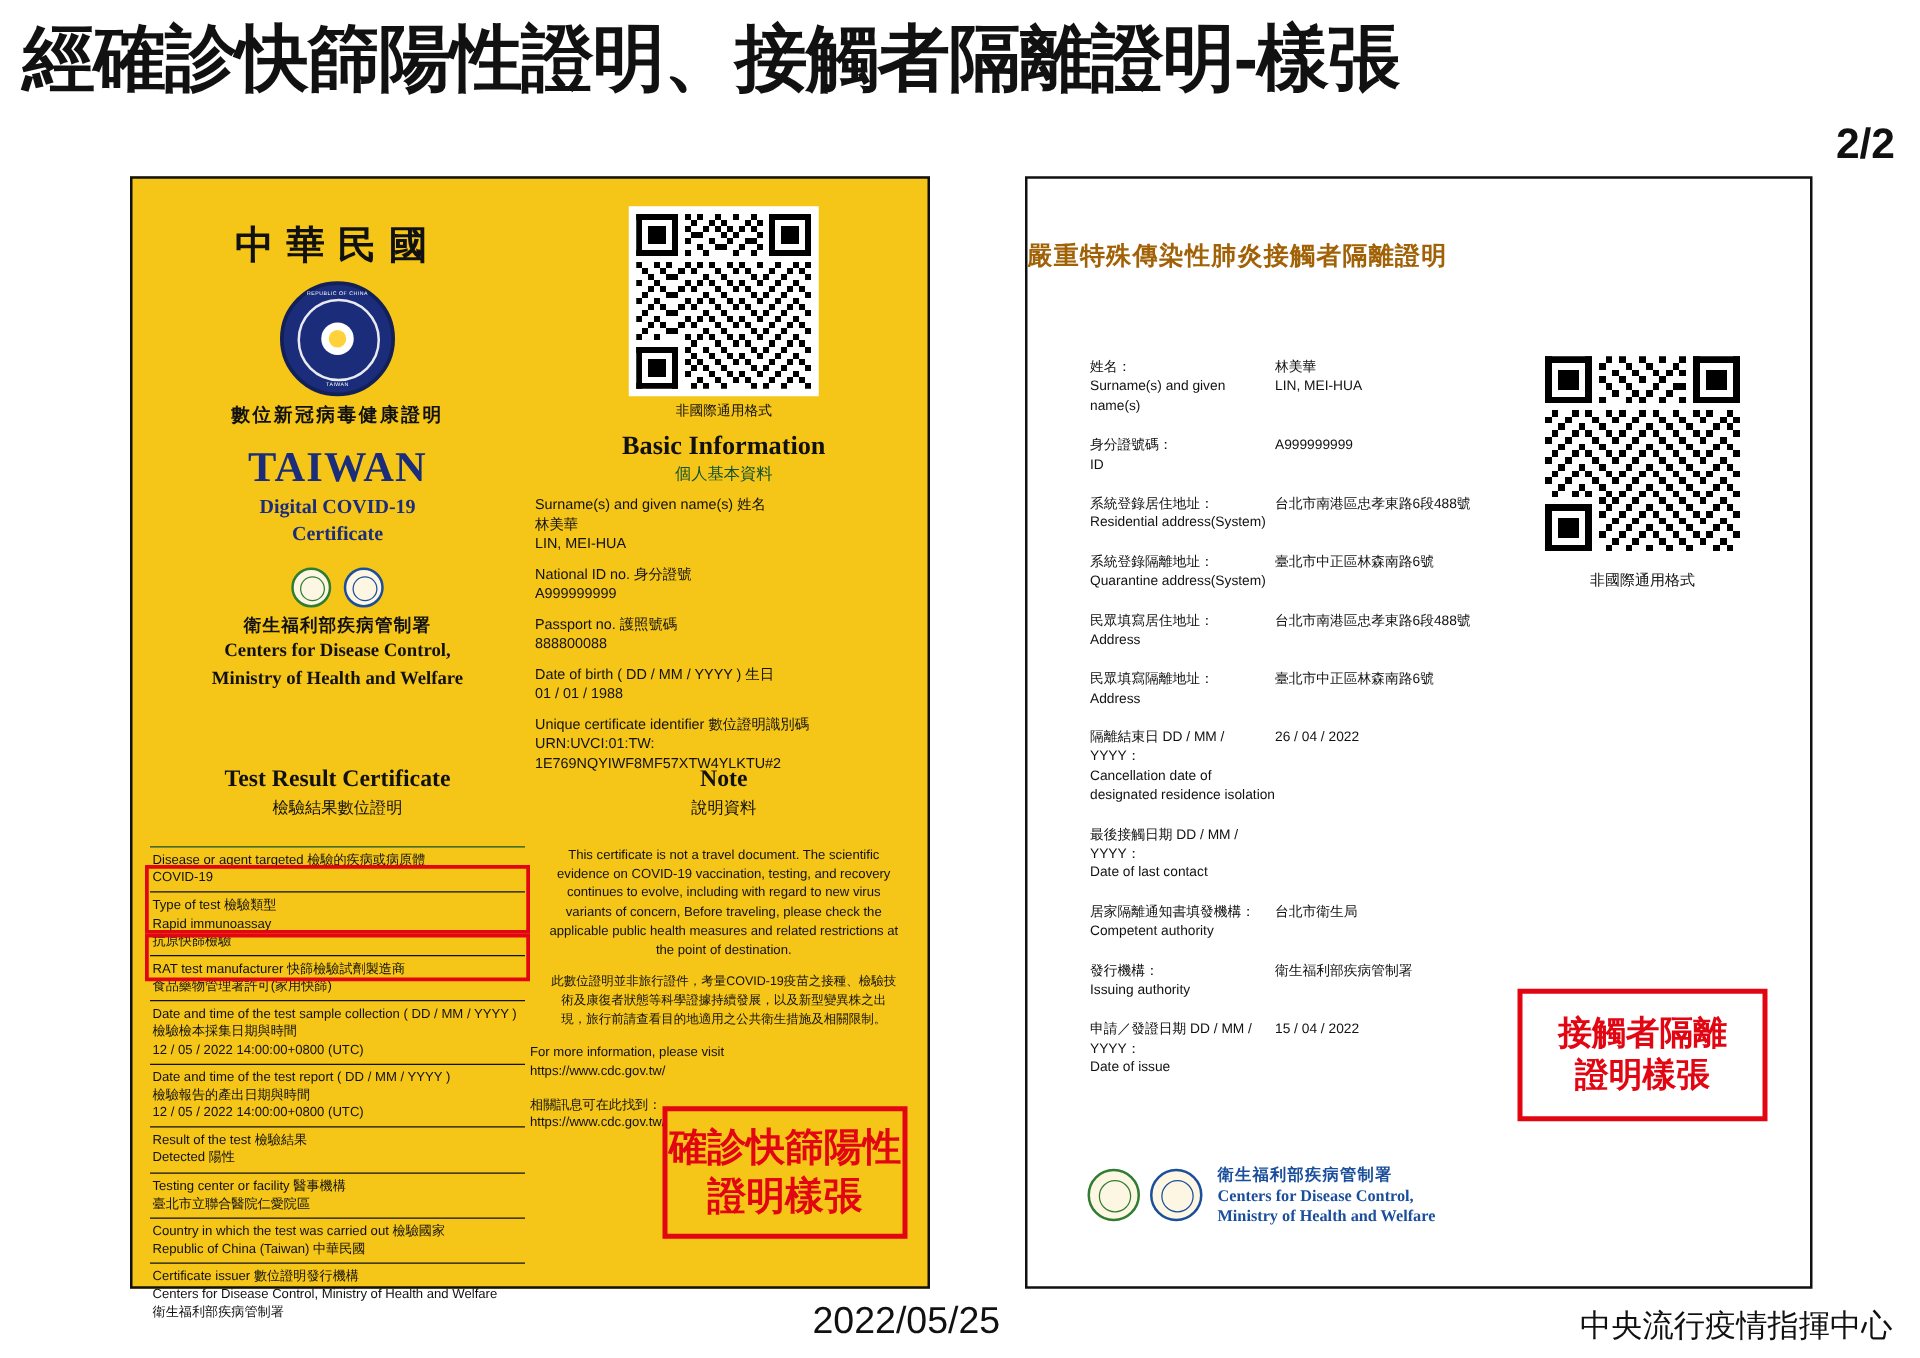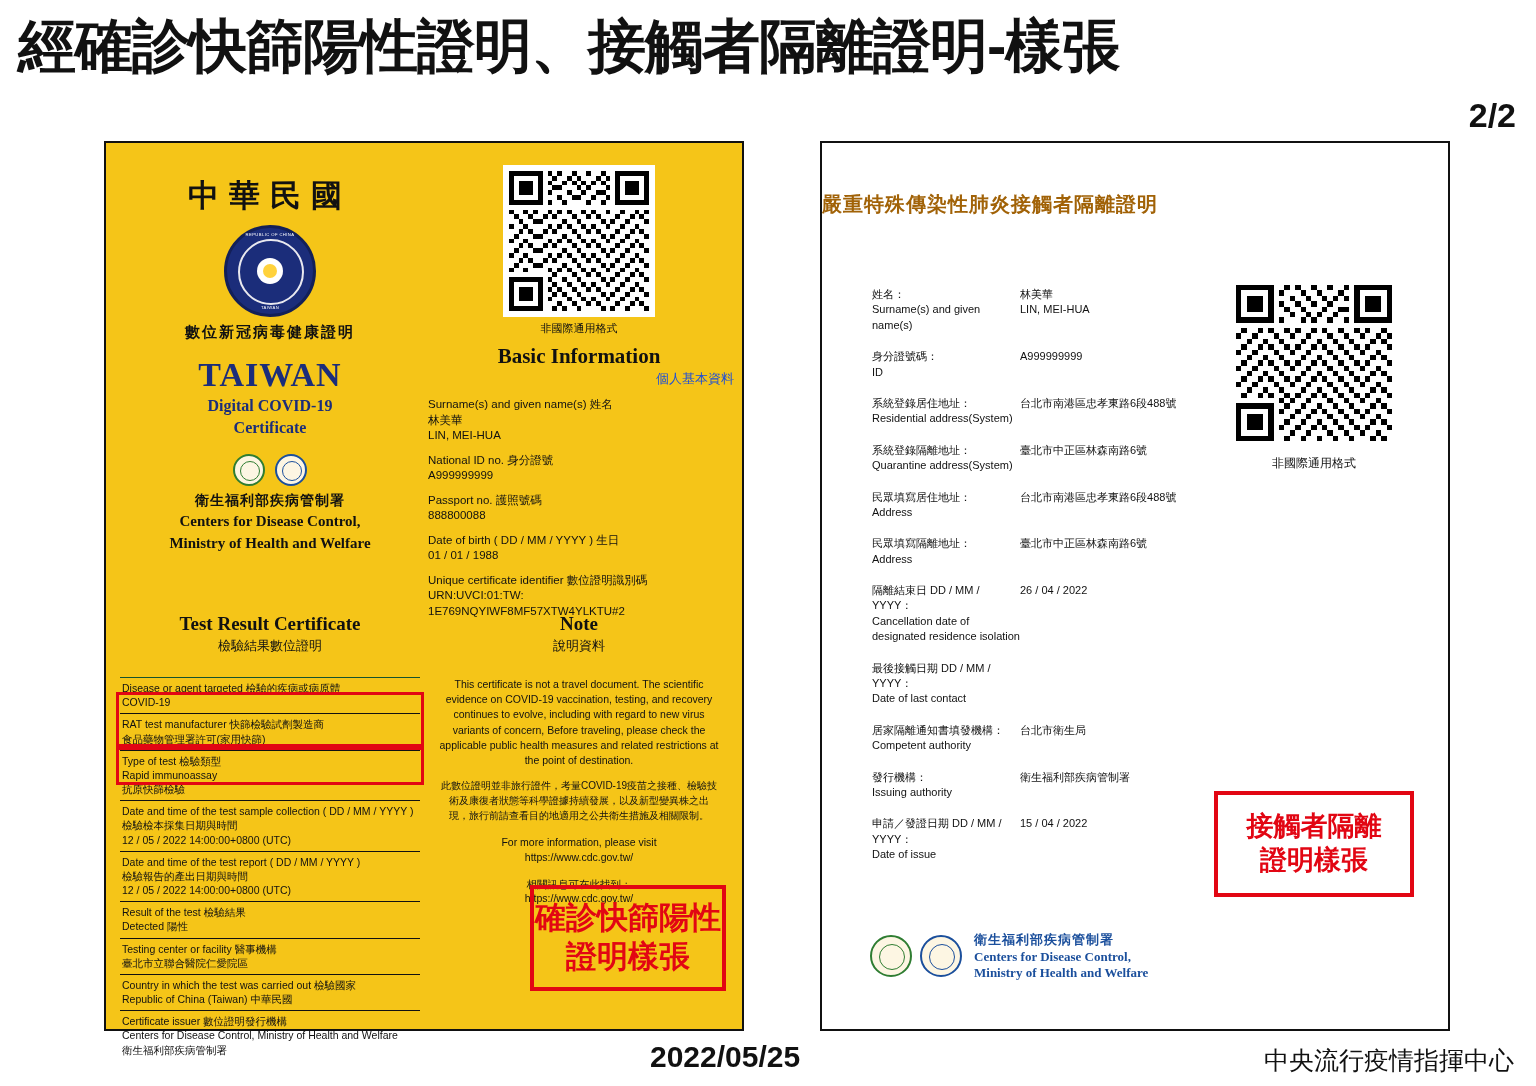--- a/index.html
+++ b/index.html
@@ -30,21 +30,21 @@
     top: 96px;
     font-size: 34px;
     font-weight: bold;
     color: #111111;
   }
   .footer-date {
     position: absolute;
     left: 650px;
     top: 1040px;
     font-size: 30px;
-    font-weight: bold;
+    font-weight: normal;
     color: #111111;
   }
   .footer-org {
     position: absolute;
     right: 22px;
     top: 1044px;
     font-size: 25px;
     font-weight: normal;
     color: #111111;
   }
@@ -214,23 +214,23 @@
   }
   .basic-info-title {
     text-align: center;
     font-family: "Liberation Serif", serif;
     font-size: 21px;
     font-weight: bold;
     color: #111;
     margin-top: 8px;
   }
   .basic-info-sub {
-    text-align: right;
+    text-align: center;
     font-size: 13px;
-    color: #1d4ed8;
+    color: #14532d;
     margin-top: 1px;
   }
   .field {
     margin-top: 9px;
     font-size: 11.5px;
     color: #111;
     line-height: 1.35;
     padding-left: 4px;
   }
   .field .lbl { display: block; }
@@ -288,21 +288,21 @@
   .note-body-cn {
     font-size: 10px;
     line-height: 1.5;
     color: #111;
     text-align: center;
     padding: 0 16px;
     margin-top: 10px;
   }
   .note-link {
     font-size: 10.5px;
-    text-align: center;
+    text-align: left;
     margin-top: 12px;
     line-height: 1.4;
     color: #111;
   }
   .stamp-box {
     position: absolute;
     border: 4px solid #e20613;
     color: #e20613;
     font-weight: bold;
     text-align: center;
@@ -719,27 +719,27 @@
 
     <div class="cl-lower-left">
       <div class="section-title">Test Result Certificate</div>
       <div class="section-subtitle">檢驗結果數位證明</div>
 
       <div class="tr-field first">
         <div style="white-space:pre-line">Disease or agent targeted 檢驗的疾病或病原體</div>
         <div style="white-space:pre-line">COVID-19</div>
       </div>
       <div class="tr-field">
-        <div style="white-space:pre-line">RAT test manufacturer 快篩檢驗試劑製造商</div>
-        <div style="white-space:pre-line">食品藥物管理署許可(家用快篩)</div>
-      </div>
-      <div class="tr-field">
         <div style="white-space:pre-line">Type of test 檢驗類型</div>
         <div style="white-space:pre-line">Rapid immunoassay
 抗原快篩檢驗</div>
+      </div>
+      <div class="tr-field">
+        <div style="white-space:pre-line">RAT test manufacturer 快篩檢驗試劑製造商</div>
+        <div style="white-space:pre-line">食品藥物管理署許可(家用快篩)</div>
       </div>
       <div class="tr-field">
         <div style="white-space:pre-line">Date and time of the test sample collection ( DD / MM / YYYY )
 檢驗檢本採集日期與時間</div>
         <div style="white-space:pre-line">12 / 05 / 2022 14:00:00+0800 (UTC)</div>
       </div>
       <div class="tr-field">
         <div style="white-space:pre-line">Date and time of the test report ( DD / MM / YYYY )
 檢驗報告的產出日期與時間</div>
         <div style="white-space:pre-line">12 / 05 / 2022 14:00:00+0800 (UTC)</div>

